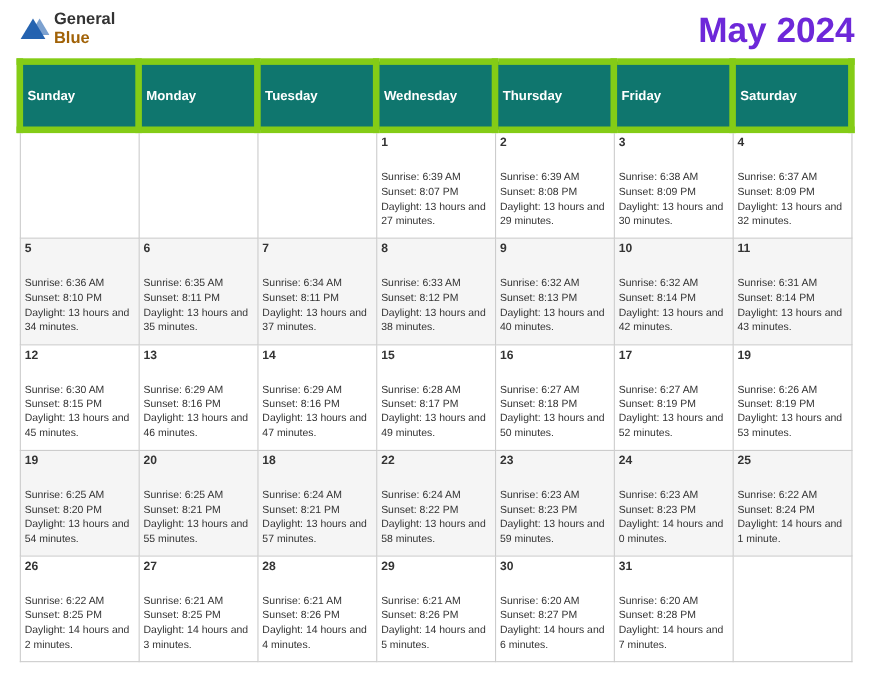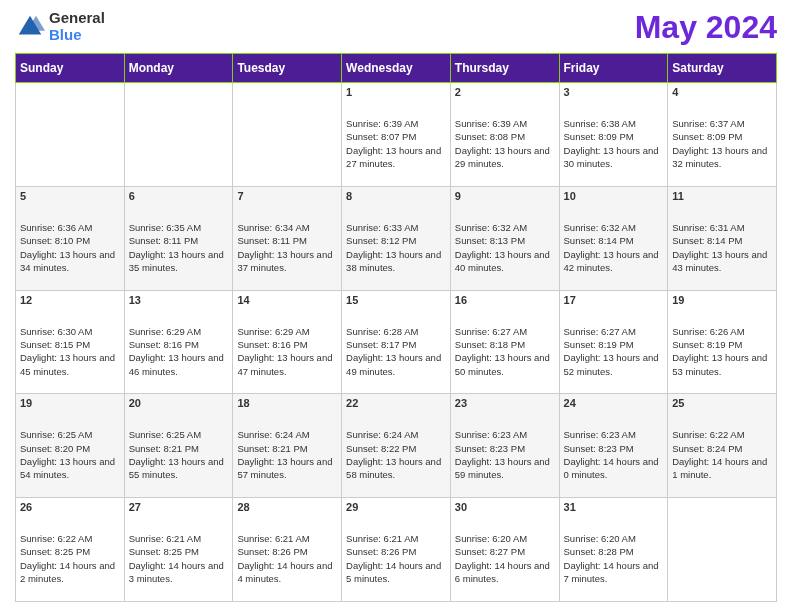--- a/index.html
+++ b/index.html
@@ -18,37 +18,37 @@
       flex-direction: column;
     }
     .header {
       display: flex;
       justify-content: space-between;
       align-items: flex-start;
       margin-bottom: 8px;
     }
     .logo {
       display: flex;
-      align-items: center;
+      align-items: flex-end;
       gap: 4px;
     }
     .logo-text {
       display: flex;
       flex-direction: column;
       line-height: 1.1;
     }
     .logo-general {
       font-size: 15px;
       font-weight: bold;
       color: #333;
     }
     .logo-blue {
       font-size: 15px;
       font-weight: bold;
-      color: #3b82f6;
+      color: #a16207;
     }
     .logo-icon {
       width: 30px;
       height: 30px;
     }
     .title-block {
       text-align: right;
     }
     .main-title {
       font-size: 32px;
@@ -61,27 +61,27 @@
       color: #333;
     }
     .calendar {
       flex: 1;
       border: 1px solid #ccc;
       border-collapse: collapse;
       width: 100%;
       table-layout: fixed;
     }
     .calendar th {
-      background-color: #4c1d95;
+      background-color: #0f766e;
       color: #fff;
       font-size: 12px;
       font-weight: bold;
-      padding: 7px 4px;
+      padding: 21px 4px;
       text-align: left;
-      border: 1px solid #84cc16;
+      border: 6px solid #84cc16;
     }
     .calendar td {
       border: 1px solid #ccc;
       vertical-align: top;
       padding: 3px 4px;
       font-size: 9.5px;
       color: #333;
       background: #fff;
       height: 82px;
     }

